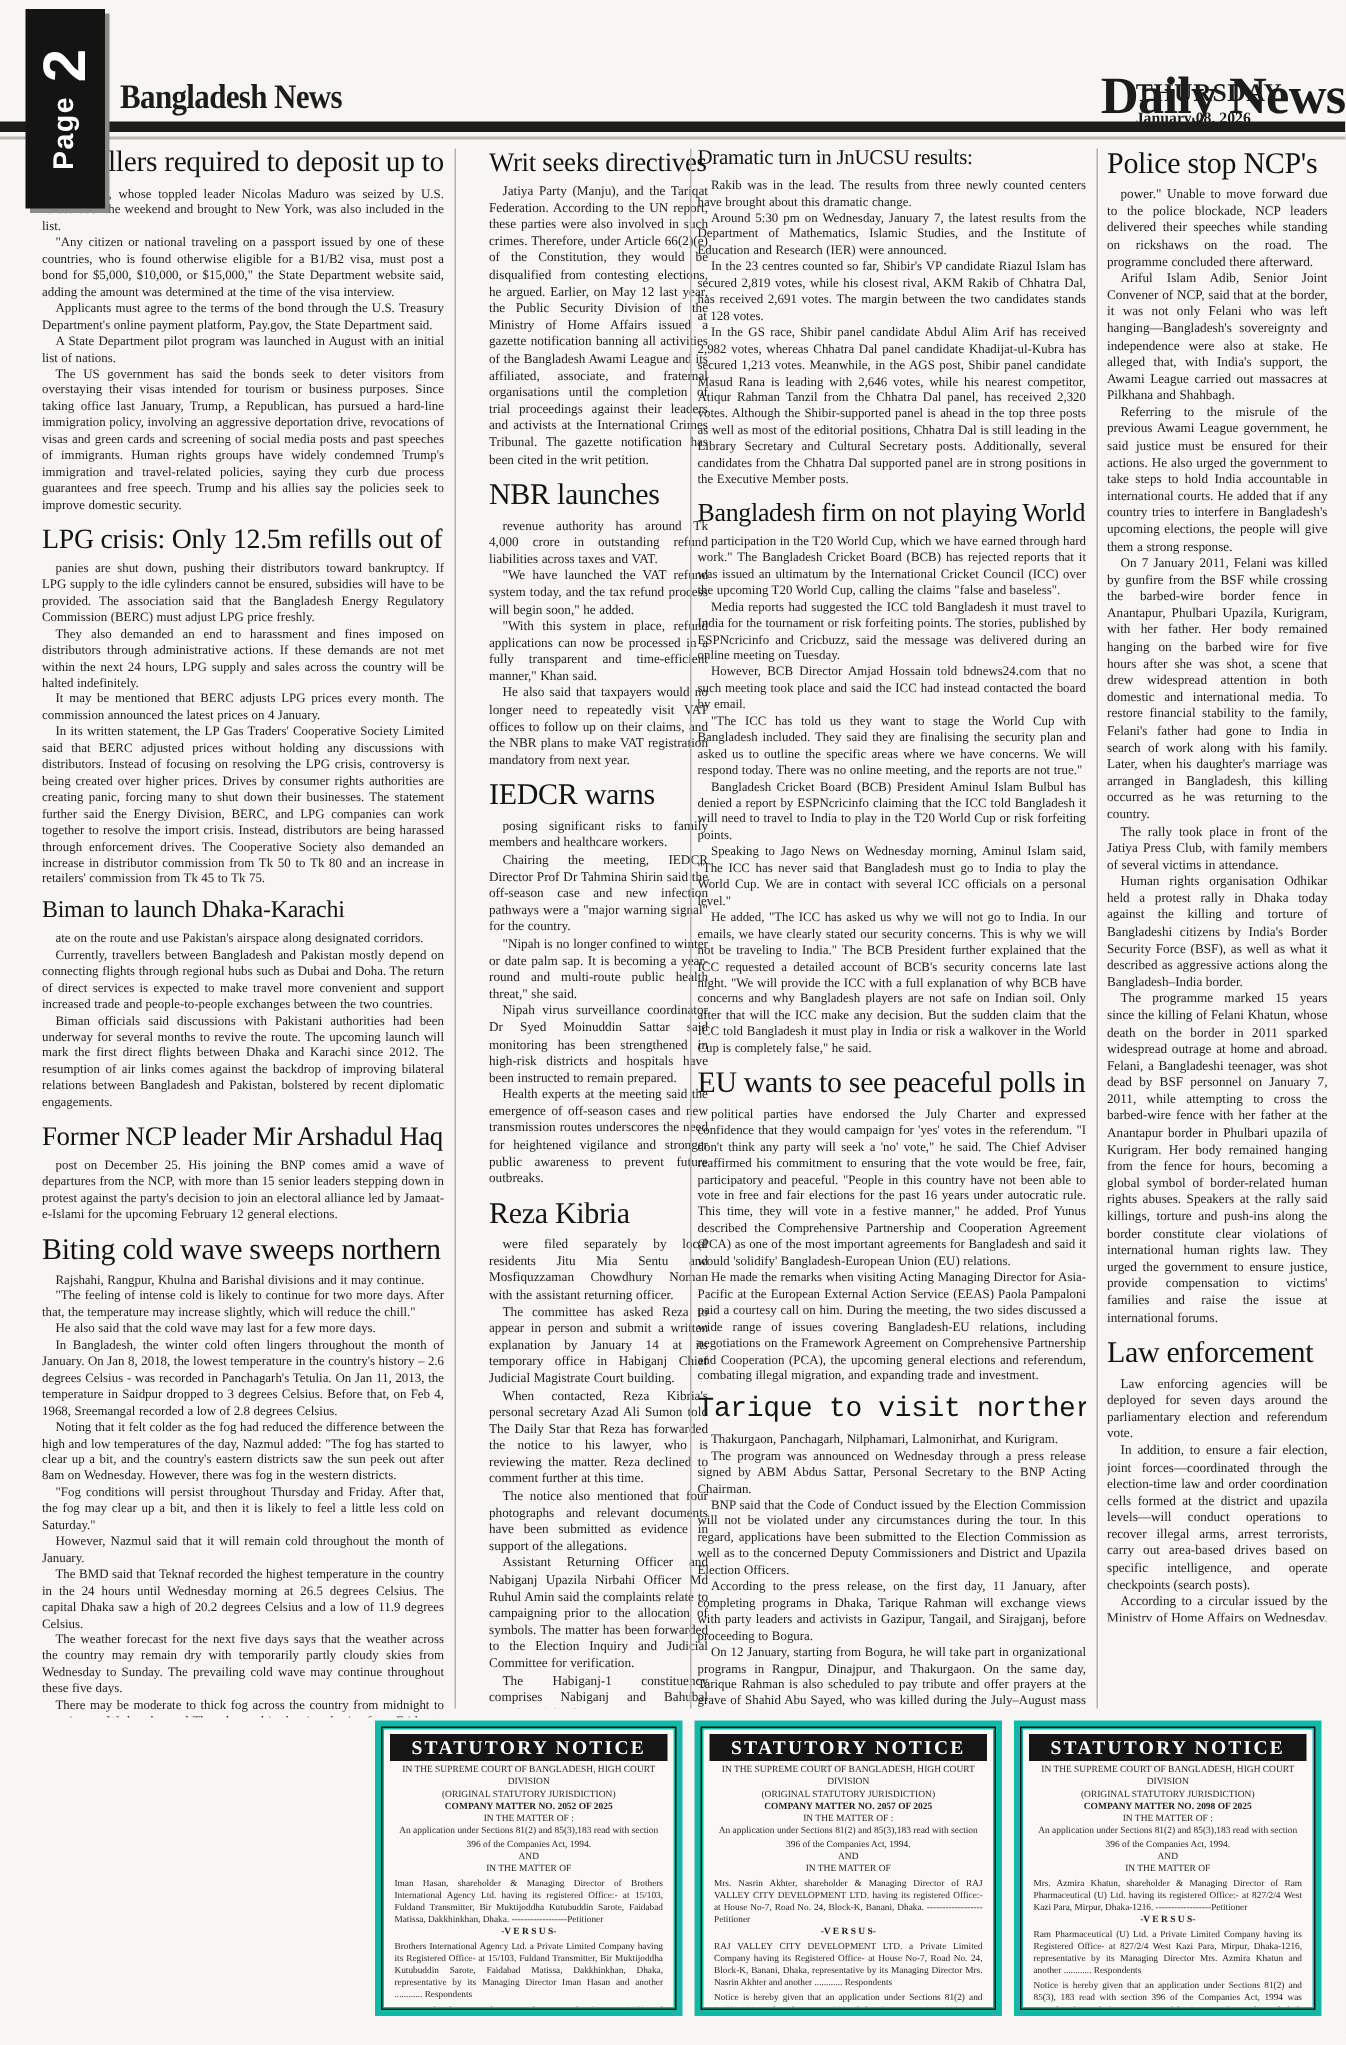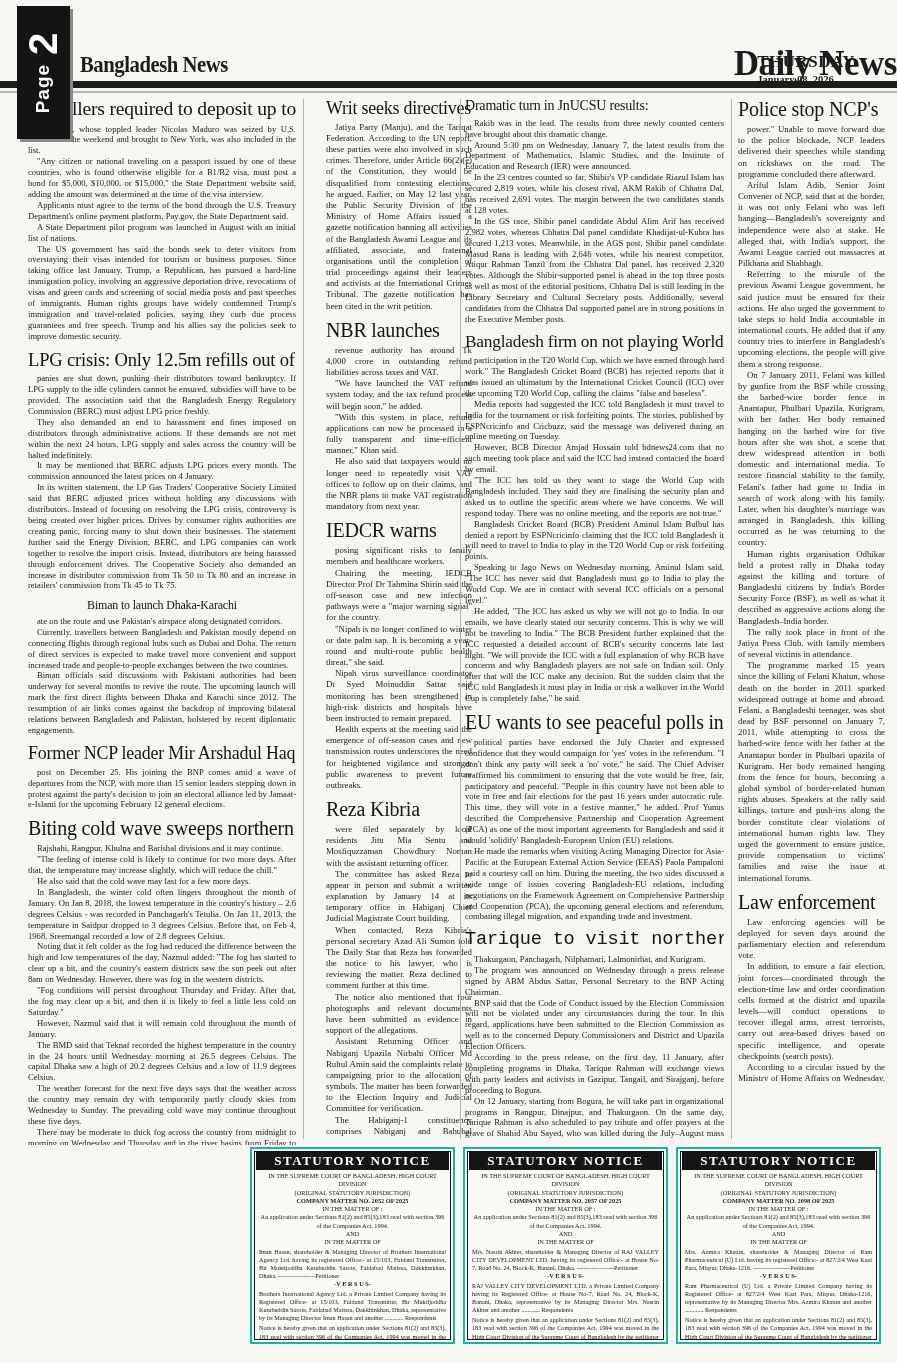--- a/index.html
+++ b/index.html
@@ -30,21 +30,21 @@
   #vr1{left:303px;height:1040px}
   #vr2{left:460px;height:1040px}
   #vr3{left:731px;height:1040px}
 
   .headline{font-weight:normal;white-space:nowrap;overflow:visible;margin:8px 0 4px;line-height:1.05;letter-spacing:-.2px;color:#141414}
   article:first-child .headline{margin-top:0}
   .para{font-size:8.6px;line-height:1.27;text-align:justify;text-indent:9px;word-spacing:.2px}
   .col-narrow .para{font-size:8.8px}
 
   
-  .notice{position:absolute;top:1147px;width:205px;height:197px;background:#faf9f5;border:2px solid #14b8a6;outline:1px solid #151515;outline-offset:-5px;padding:4px 7px 3px;overflow:hidden}
+  .notice{position:absolute;top:1147px;width:205px;height:197px;background:#faf9f5;border:6px solid #14b8a6;outline:1px solid #151515;outline-offset:-5px;padding:4px 7px 3px;overflow:hidden}
   #notice0{left:250px}#notice1{left:463px}#notice2{left:676px}
   .notice-title{background:#151515;color:#fff;text-align:center;font-weight:bold;font-size:13px;letter-spacing:1.5px;padding:1px 0;margin:-1px -3px 2px}
   .n-center{text-align:center;font-size:6.3px;line-height:1.32}
   .n-bold{font-weight:bold}
   .n-just{text-align:justify;font-size:6.2px;line-height:1.32;margin-top:1px}
   .n-body{margin-top:2px}
 </style>
 </head>
 <body>
 
@@ -81,21 +81,21 @@
         <p class="para">The US government has said the bonds seek to deter visitors from overstaying their visas intended for tourism or business purposes. Since taking office last January, Trump, a Republican, has pursued a hard-line immigration policy, involving an aggressive deportation drive, revocations of visas and green cards and screening of social media posts and past speeches of immigrants. Human rights groups have widely condemned Trump's immigration and travel-related policies, saying they curb due process guarantees and free speech. Trump and his allies say the policies seek to improve domestic security.</p>
       </article>
       <article class="article">
         <h2 class="headline" style="font-size: 18.6px;">LPG crisis: Only 12.5m refills out of</h2>
         <p class="para">panies are shut down, pushing their distributors toward bankruptcy. If LPG supply to the idle cylinders cannot be ensured, subsidies will have to be provided. The association said that the Bangladesh Energy Regulatory Commission (BERC) must adjust LPG price freshly.</p>
         <p class="para">They also demanded an end to harassment and fines imposed on distributors through administrative actions. If these demands are not met within the next 24 hours, LPG supply and sales across the country will be halted indefinitely.</p>
         <p class="para">It may be mentioned that BERC adjusts LPG prices every month. The commission announced the latest prices on 4 January.</p>
         <p class="para">In its written statement, the LP Gas Traders' Cooperative Society Limited said that BERC adjusted prices without holding any discussions with distributors. Instead of focusing on resolving the LPG crisis, controversy is being created over higher prices. Drives by consumer rights authorities are creating panic, forcing many to shut down their businesses. The statement further said the Energy Division, BERC, and LPG companies can work together to resolve the import crisis. Instead, distributors are being harassed through enforcement drives. The Cooperative Society also demanded an increase in distributor commission from Tk 50 to Tk 80 and an increase in retailers' commission from Tk 45 to Tk 75.</p>
       </article>
       <article class="article">
-        <h2 class="headline" style="font-size: 12px; text-align: center;">Biman to launch Dhaka-Karachi</h2>
+        <h2 class="headline" style="font-size: 16px;">Biman to launch Dhaka-Karachi</h2>
         <p class="para">ate on the route and use Pakistan's airspace along designated corridors.</p>
         <p class="para">Currently, travellers between Bangladesh and Pakistan mostly depend on connecting flights through regional hubs such as Dubai and Doha. The return of direct services is expected to make travel more convenient and support increased trade and people-to-people exchanges between the two countries.</p>
         <p class="para">Biman officials said discussions with Pakistani authorities had been underway for several months to revive the route. The upcoming launch will mark the first direct flights between Dhaka and Karachi since 2012. The resumption of air links comes against the backdrop of improving bilateral relations between Bangladesh and Pakistan, bolstered by recent diplomatic engagements.</p>
       </article>
       <article class="article">
         <h2 class="headline" style="font-size: 17.9px;">Former NCP leader Mir Arshadul Haq</h2>
         <p class="para">post on December 25. His joining the BNP comes amid a wave of departures from the NCP, with more than 15 senior leaders stepping down in protest against the party's decision to join an electoral alliance led by Jamaat-e-Islami for the upcoming February 12 general elections.</p>
       </article>
       <article class="article">
         <h2 class="headline" style="font-size: 20px;">Biting cold wave sweeps northern</h2>
@@ -173,22 +173,22 @@
         <p class="para">On 12 January, starting from Bogura, he will take part in organizational programs in Rangpur, Dinajpur, and Thakurgaon. On the same day, Tarique Rahman is also scheduled to pay tribute and offer prayers at the grave of Shahid Abu Sayed, who was killed during the July–August mass uprising. On 13 January, the BNP Acting Chairman will hold meetings and exchange views with party leaders and activists in Panchagarh, Nilphamari, Lalmonirhat, and Kurigram. On the final day, 14 January, Tarique Rahman will participate in several more programs in Rangpur and Bogura before returning to Dhaka. During the tour, he will visit the graves of Maulana Abdul Hamid Khan Bhashani, Shaheed Abu Sayeed, Taiba Majumder, and other July martyrs and individuals who lost their lives in the democratic movement. He will also pay courtesy visits to their families. Tarique Rahman will visit Rangpur on Jan 12, where he is scheduled to pay respects at the grave of Abu Sayed, the first martyr of the July Uprising.</p>
       </article>
     </section>
   <section class="col col-narrow" id="col4">
       <article class="article">
         <h2 class="headline" style="font-size: 20px;">Police stop NCP's</h2>
         <p class="para">power." Unable to move forward due to the police blockade, NCP leaders delivered their speeches while standing on rickshaws on the road. The programme concluded there afterward.</p>
         <p class="para">Ariful Islam Adib, Senior Joint Convener of NCP, said that at the border, it was not only Felani who was left hanging—Bangladesh's sovereignty and independence were also at stake. He alleged that, with India's support, the Awami League carried out massacres at Pilkhana and Shahbagh.</p>
         <p class="para">Referring to the misrule of the previous Awami League government, he said justice must be ensured for their actions. He also urged the government to take steps to hold India accountable in international courts. He added that if any country tries to interfere in Bangladesh's upcoming elections, the people will give them a strong response.</p>
         <p class="para">On 7 January 2011, Felani was killed by gunfire from the BSF while crossing the barbed-wire border fence in Anantapur, Phulbari Upazila, Kurigram, with her father. Her body remained hanging on the barbed wire for five hours after she was shot, a scene that drew widespread attention in both domestic and international media. To restore financial stability to the family, Felani's father had gone to India in search of work along with his family. Later, when his daughter's marriage was arranged in Bangladesh, this killing occurred as he was returning to the country.</p>
+        <p class="para">The rally took place in front of the Jatiya Press Club, with family members of several victims in attendance.</p>
         <p class="para">Human rights organisation Odhikar held a protest rally in Dhaka today against the killing and torture of Bangladeshi citizens by India's Border Security Force (BSF), as well as what it described as aggressive actions along the Bangladesh–India border.</p>
-        <p class="para">The rally took place in front of the Jatiya Press Club, with family members of several victims in attendance.</p>
         <p class="para">The programme marked 15 years since the killing of Felani Khatun, whose death on the border in 2011 sparked widespread outrage at home and abroad. Felani, a Bangladeshi teenager, was shot dead by BSF personnel on January 7, 2011, while attempting to cross the barbed-wire fence with her father at the Anantapur border in Phulbari upazila of Kurigram. Her body remained hanging from the fence for hours, becoming a global symbol of border-related human rights abuses. Speakers at the rally said killings, torture and push-ins along the border constitute clear violations of international human rights law. They urged the government to ensure justice, provide compensation to victims' families and raise the issue at international forums.</p>
       </article>
       <article class="article">
         <h2 class="headline" style="font-size: 20px;">Law enforcement</h2>
         <p class="para">Law enforcing agencies will be deployed for seven days around the parliamentary election and referendum vote.</p>
         <p class="para">In addition, to ensure a fair election, joint forces—coordinated through the election-time law and order coordination cells formed at the district and upazila levels—will conduct operations to recover illegal arms, arrest terrorists, carry out area-based drives based on specific intelligence, and operate checkpoints (search posts).</p>
         <p class="para">According to a circular issued by the Ministry of Home Affairs on Wednesday, security forces will remain on the ground from Feb 8 to Feb 14 to maintain law and order during the election period. The circular states that law enforcing agencies will be deployed four days ahead of the polls, on polling day, and for two days afterward. The parliamentary election and referendum are scheduled to be held on Feb 12.</p>
       </article>
     </section>
 

